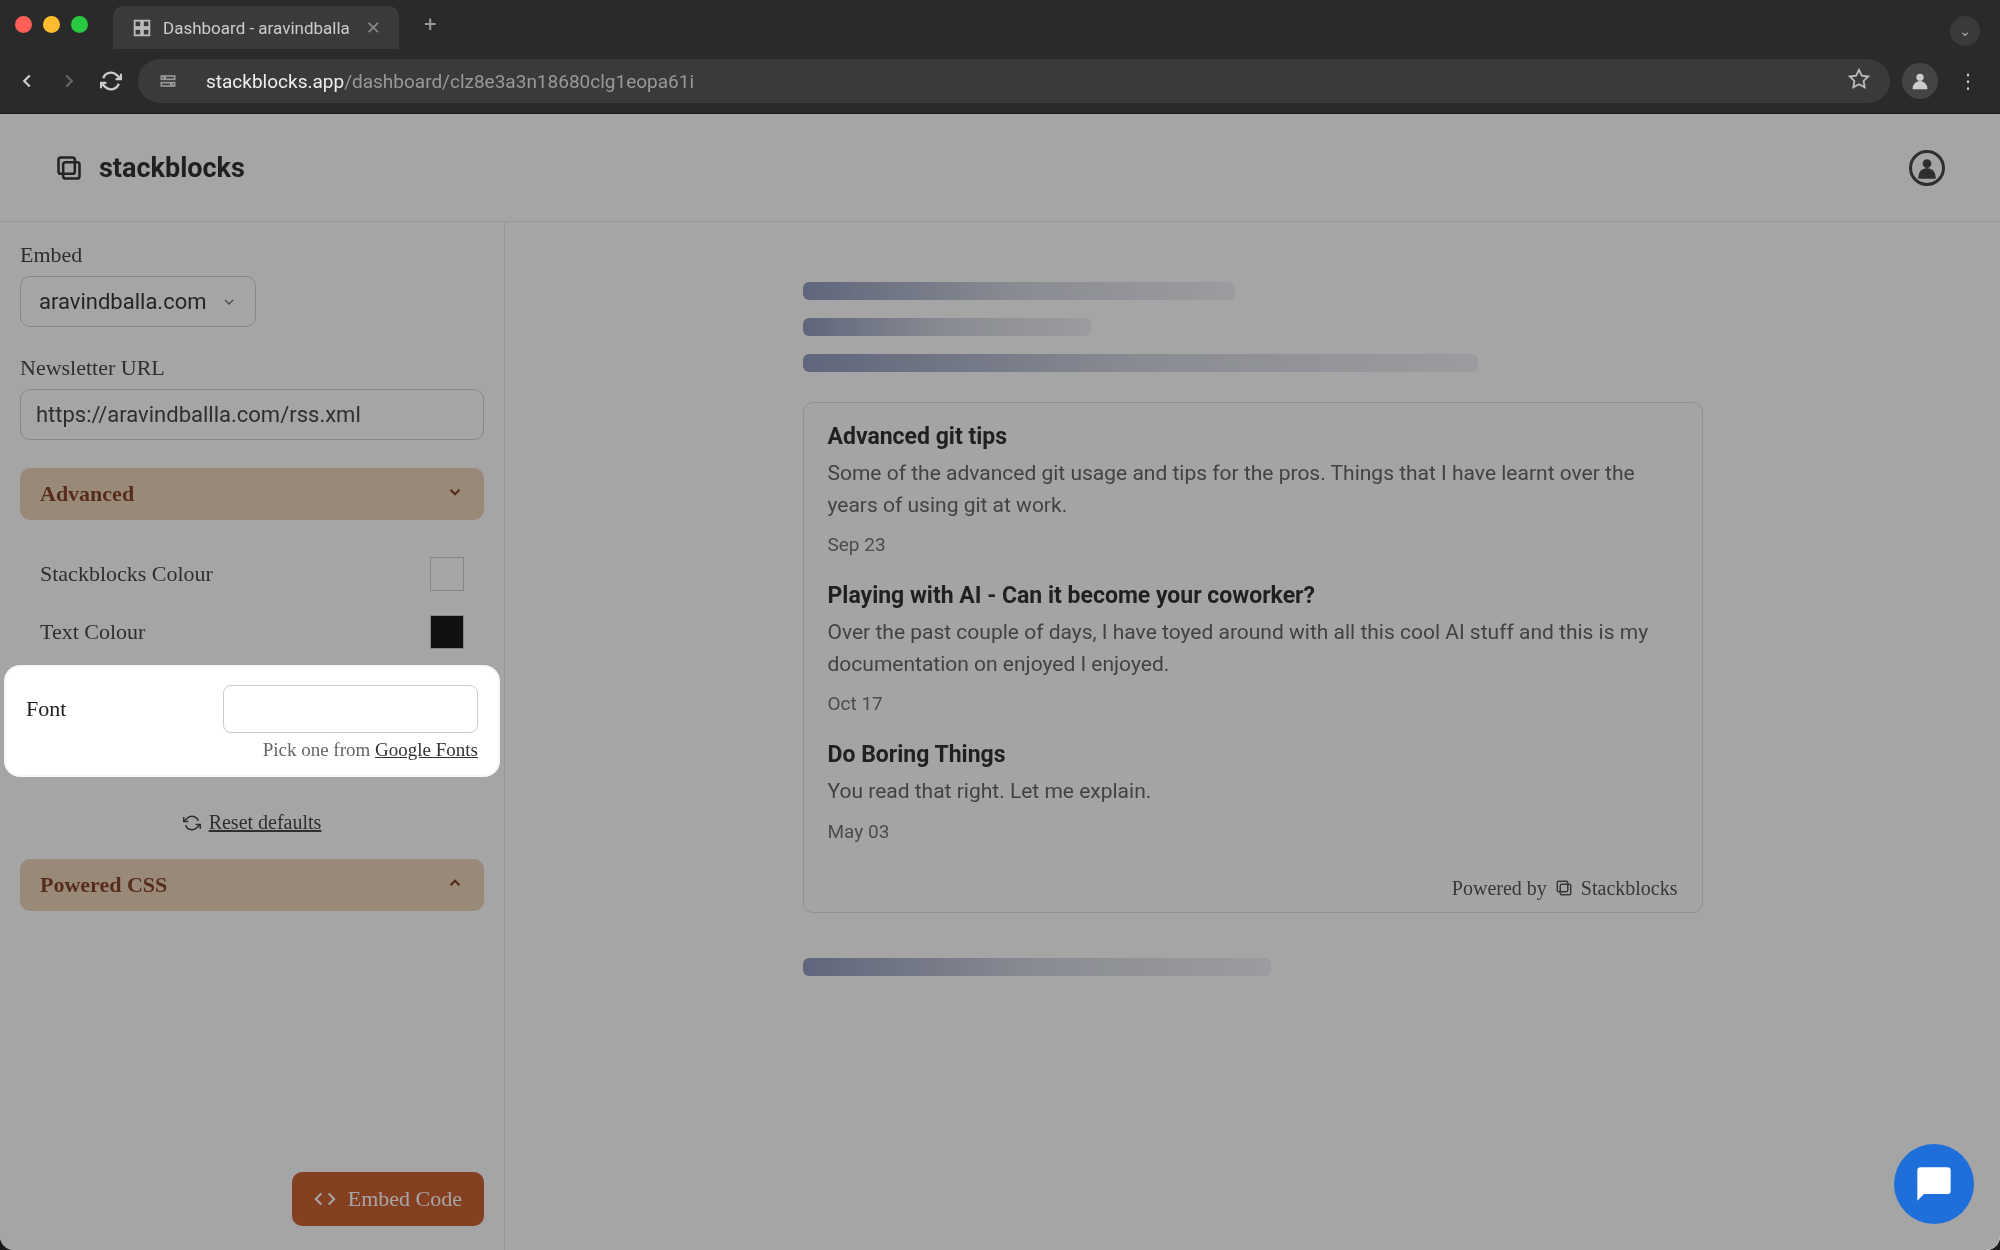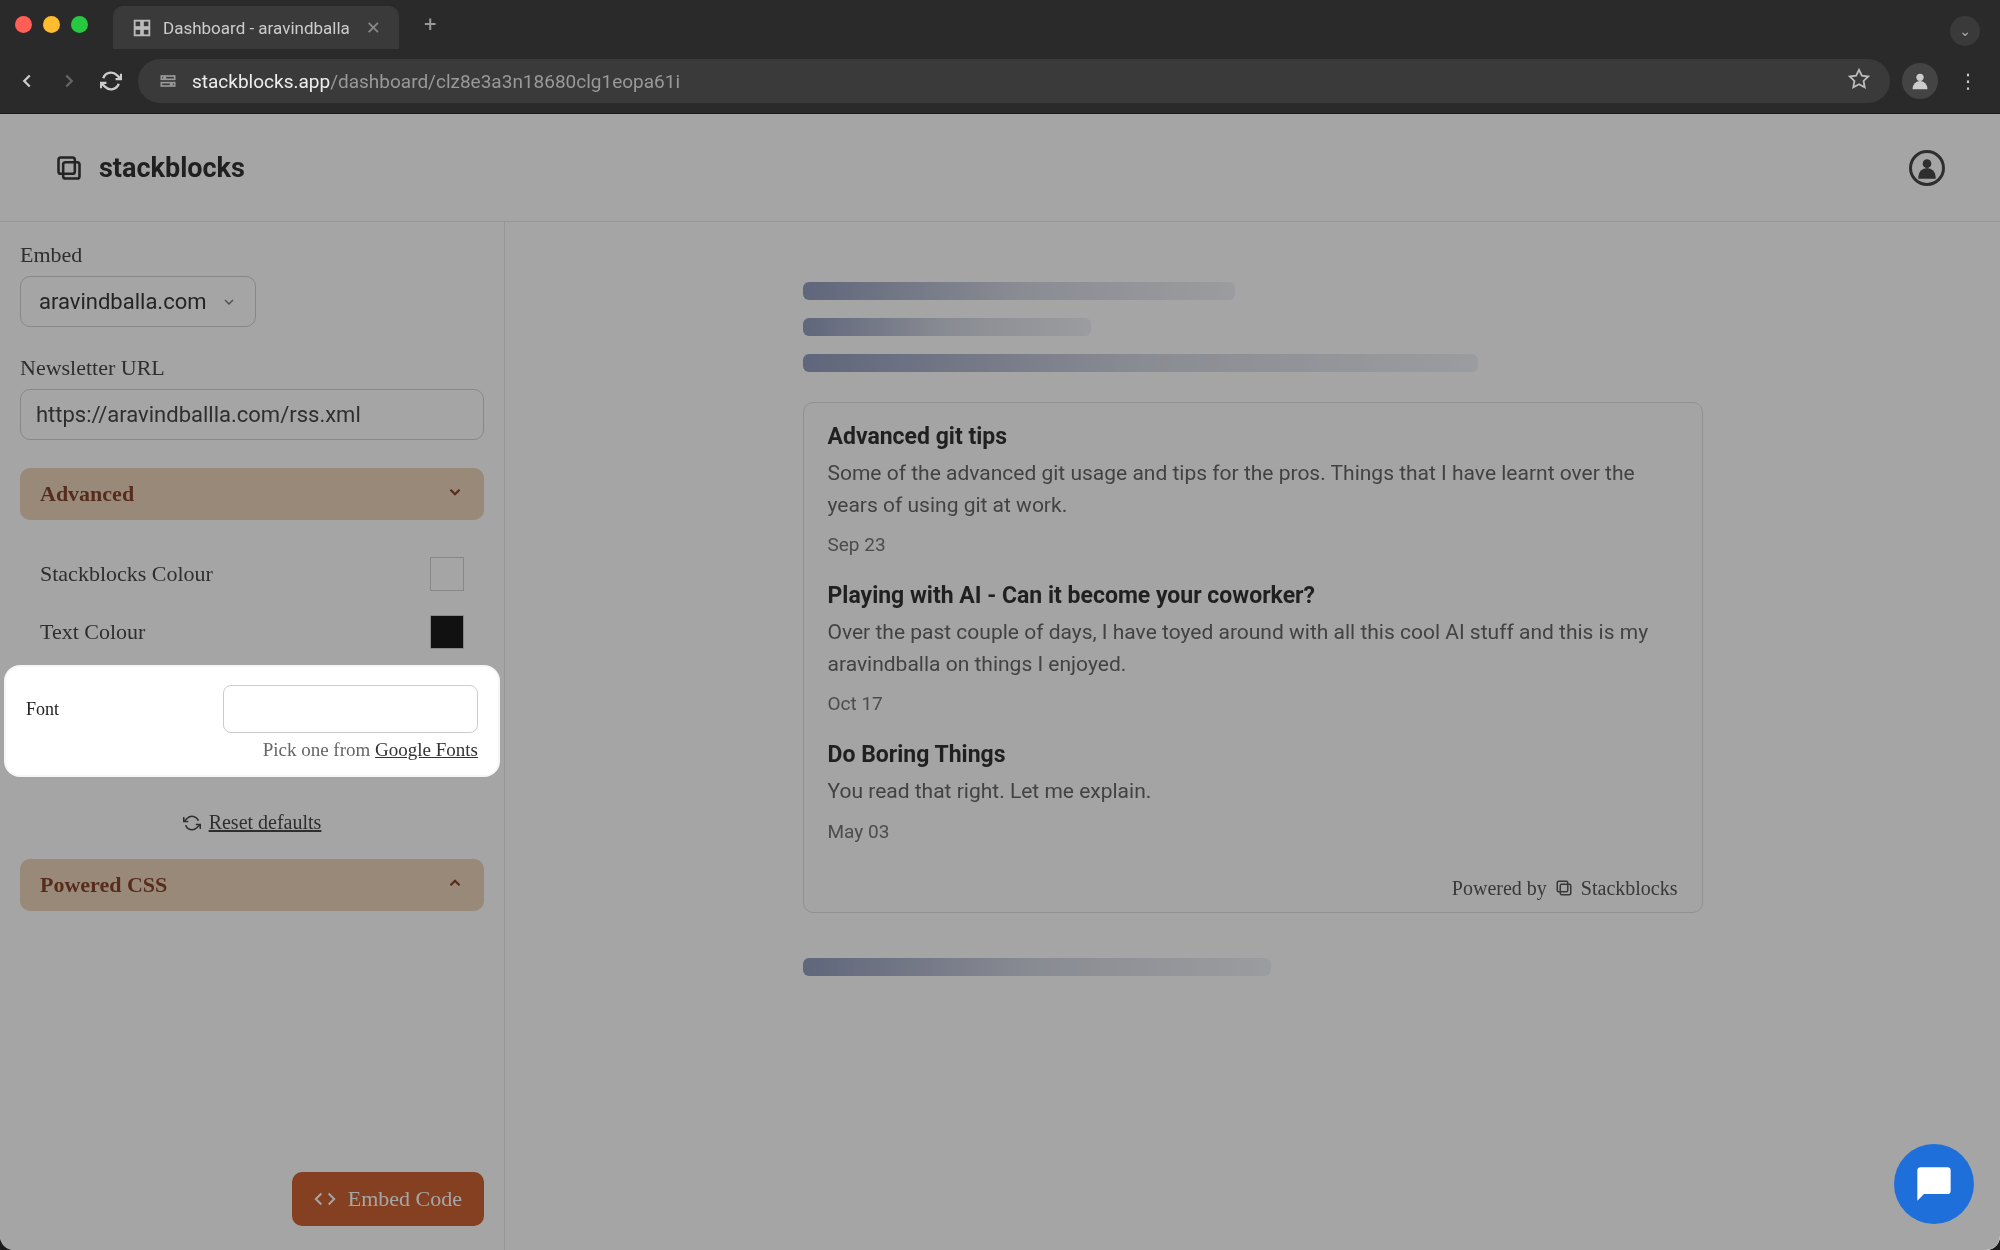--- a/index.html
+++ b/index.html
@@ -58,21 +58,21 @@
     .url-input {
       flex: 1;
       background: #3a3a3a;
       border-radius: 30px;
       height: 44px;
       display: flex;
       align-items: center;
       padding: 0 20px;
       color: #bbb;
       font-size: 19px;
-      gap: 14px;
+      gap: 28px;
     }
     .url-host { color: #eee; }
     .url-path { color: #999; }
     .star-icon { color: #999; margin-left: auto; }
     .profile-icon { width: 36px; height: 36px; border-radius: 50%; background: #444; display: flex; align-items: center; justify-content: center; color: #ccc; }
     .menu-dots { color: #ccc; padding: 0 8px; font-size: 20px; letter-spacing: 2px;}
 
     
     .app-wrapper {
       position: absolute;
@@ -170,21 +170,21 @@
     .font-highlight {
       background: #fff;
       border-radius: 14px;
       padding: 18px 20px 14px 20px;
       margin: 6px -14px;
       box-shadow: 0 0 0 2px rgba(255,255,255,0.9);
       position: relative;
       z-index: 100;
     }
     .font-row { display: flex; align-items: center; justify-content: space-between; gap: 20px;}
-    .font-row-label { font-size: 18px; color: #222; font-family: Georgia, serif;}
+    .font-row-label { font-size: 22px; color: #222; font-family: Georgia, serif;}
     .font-input {
       border: 1px solid #ccc;
       border-radius: 8px;
       height: 48px;
       width: 255px;
       background: #fff;
     }
     .font-hint { text-align: right; font-size: 19px; color: #666; margin-top: 6px; font-family: Georgia, serif;}
     .font-hint a { color: #333; }
 
@@ -445,21 +445,21 @@
         <div class="skeleton sk3"></div>
 
         <div class="card">
           <div class="post">
             <div class="post-title">Advanced git tips</div>
             <div class="post-desc">Some of the advanced git usage and tips for the pros. Things that I have learnt over the years of using git at work.</div>
             <div class="post-date">Sep 23</div>
           </div>
           <div class="post">
             <div class="post-title">Playing with AI - Can it become your coworker?</div>
-            <div class="post-desc">Over the past couple of days, I have toyed around with all this cool AI stuff and this is my aravindballa on things I enjoyed.</div>
+            <div class="post-desc">Over the past couple of days, I have toyed around with all this cool AI stuff and this is my documentation on enjoyed I enjoyed.</div>
             <div class="post-date">Oct 17</div>
           </div>
           <div class="post">
             <div class="post-title">Do Boring Things</div>
             <div class="post-desc">You read that right. Let me explain.</div>
             <div class="post-date">May 03</div>
           </div>
           <div class="powered">
             <span>Powered by</span>
             <svg viewBox="0 0 24 24" width="18" height="18" fill="none" stroke="#444" stroke-width="2">

